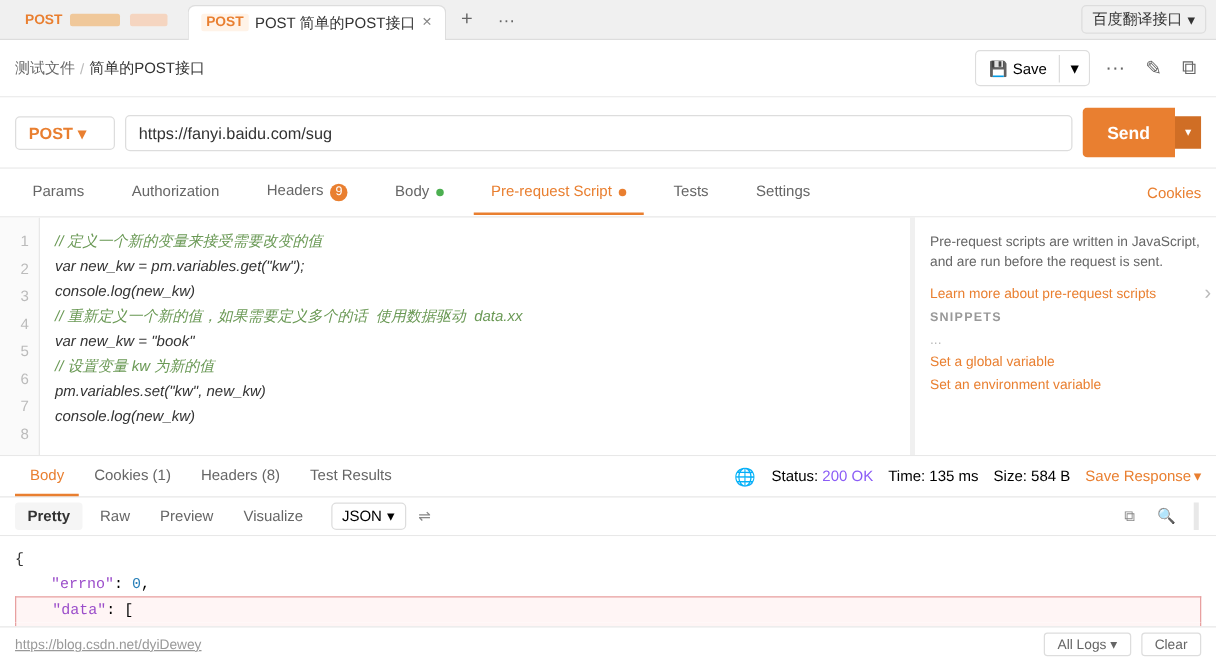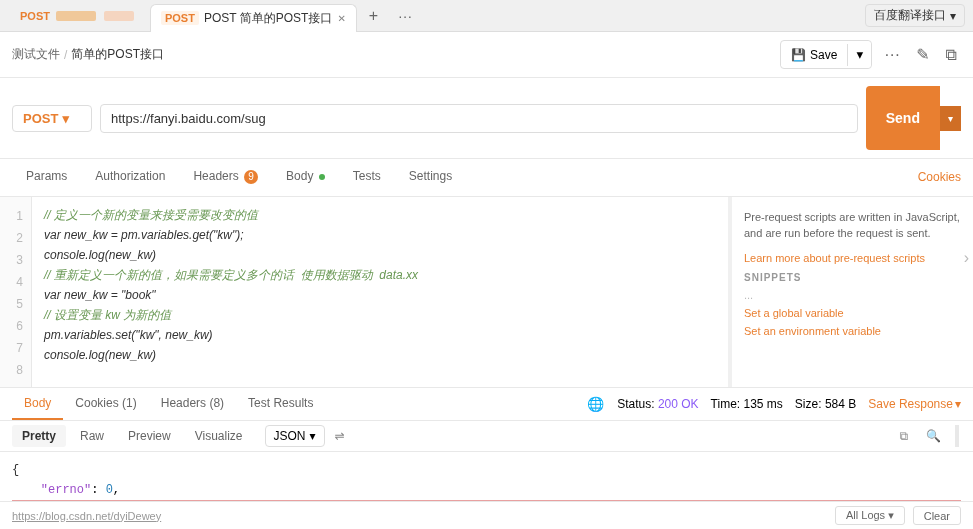--- a/index.html
+++ b/index.html
@@ -45,31 +45,31 @@
       padding: 5px 10px; font-size: 13px; font-weight: 600; color: #e97f30; cursor: pointer; min-width: 80px;
     }
     .url-input {
       flex: 1; border: 1px solid #ddd; border-radius: 4px; padding: 6px 10px; font-size: 13px;
       color: #333; outline: none;
     }
     .send-btn {
       display: flex; align-items: center; gap: 0; border-radius: 4px; overflow: hidden;
     }
     .send-main {
-      background: #e97f30; color: #fff; padding: 24px 20px; font-size: 14px; font-weight: 600;
+      background: #e97f30; color: #fff; padding: 12px 20px; font-size: 14px; font-weight: 600;
       cursor: pointer; border: none; outline: none;
     }
     .send-dropdown {
       background: #d06e25; color: #fff; padding: 7px 8px; font-size: 10px; cursor: pointer; border: none; outline: none;
     }
 
     
     .tabs-row {
       display: flex; align-items: center; padding: 0 12px; background: #fff;
-      border-bottom: 1px solid #e8e8e8; gap: 0;
+      border-bottom: 1px solid #e8e8e8; gap: 10px;
     }
     .tab-item {
       padding: 10px 14px; font-size: 12px; color: #666; cursor: pointer; position: relative;
       border-bottom: 2px solid transparent; white-space: nowrap;
     }
     .tab-item.active { color: #e97f30; border-bottom: 2px solid #e97f30; }
     .tab-item .badge {
       display: inline-flex; align-items: center; justify-content: center;
       background: #e97f30; color: #fff; border-radius: 50%; width: 14px; height: 14px;
       font-size: 10px; margin-left: 2px;
@@ -214,20 +214,24 @@
     <div class="tab-item">
       <span>Authorization</span>
     </div>
     <div class="tab-item">
       <span>Headers</span>
       <span class="badge">9</span>
     </div>
     <div class="tab-item">
       <span>Body</span>
       <span class="dot green"></span>
+    </div>
+    <div class="tab-item active">
+      <span>Pre-request Script</span>
+      <span class="dot orange"></span>
     </div>
     <div class="tab-item">
       <span>Tests</span>
     </div>
     <div class="tab-item">
       <span>Settings</span>
     </div>
     <div class="tab-cookies">Cookies</div>
   </div>
 

